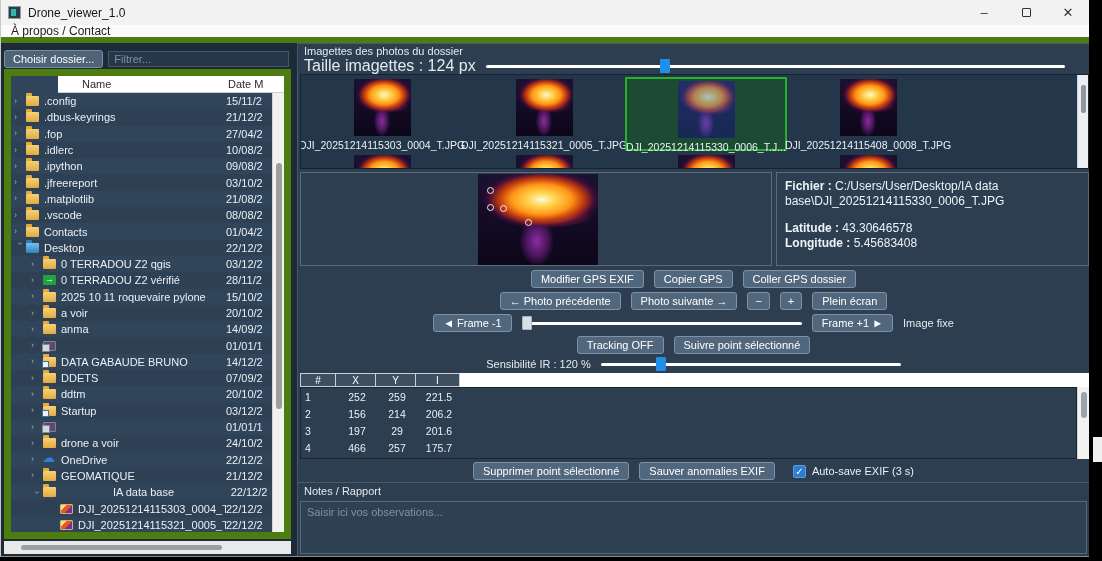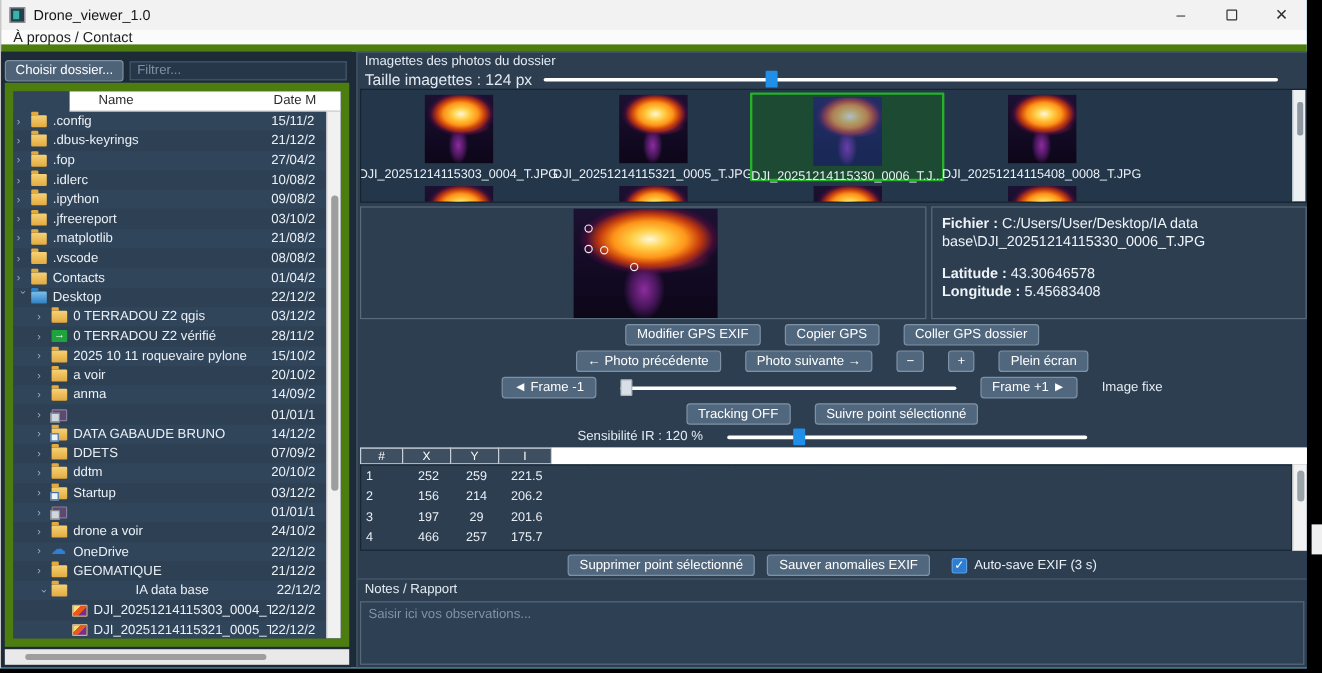--- a/index.html
+++ b/index.html
@@ -1,17 +1,17 @@
 <!DOCTYPE html>
 <html><head>
 <meta charset="utf-8">
 <style>
   * { box-sizing: border-box; margin: 0; padding: 0; }
   html,body { width:1102px; height:561px; background:#000; font-family:"Liberation Sans",sans-serif; overflow:hidden; }
-  .window { position:absolute; left:0; top:0; width:1089px; height:557px; background:#0ea5e9; border-left:1px solid #c9c9c9; border-bottom:1px solid #8a8a8a; }
+  .window { position:absolute; left:0; top:0; width:1089px; height:557px; background:#f9a8d4; border-left:1px solid #c9c9c9; border-bottom:1px solid #8a8a8a; }
 
   
   .titlebar { height:25px; background:#f2f2f2; display:flex; align-items:center; padding-left:7px; }
   .app-icon { width:13px; height:13px; background:#24404f; position:relative; flex:none; border:1px solid #999; }
   .app-icon::before { content:''; position:absolute; left:2px; top:2px; width:5px; height:7px; background:#35b5ac; }
   .title-text { font-size:12px; color:#161616; margin-left:7px; }
   .win-controls { margin-left:auto; display:flex; height:100%; }
   .win-btn { width:42px; height:100%; display:flex; align-items:center; justify-content:center; color:#333; font-size:13px; }
   .max-box { width:9px; height:9px; border:1.2px solid #333; border-radius:1px; }
   .menubar { height:18px; background:#fbfbfb; border-bottom:6px solid #4d7c0f; display:flex; align-items:center; padding-left:10px; }
@@ -53,21 +53,21 @@
   .tr-name { flex:1; overflow:hidden; }
   .tr-date { width:46px; flex:none; overflow:hidden; }
   .tree-vscroll { position:absolute; top:17px; right:0; bottom:0; width:12px; background:#f1f1f1; border-left:1px solid #d5d5d5; }
   .tree-vscroll .scroll-thumb { position:absolute; left:3px; width:6px; top:16%; height:56%; background:#9e9e9e; border-radius:3px; }
   .tree-hscroll { position:absolute; left:3px; right:2px; bottom:2px; height:13px; background:#e9e9e9; }
   .tree-hscroll .scroll-thumb { position:absolute; top:4px; height:5px; left:6%; width:70%; background:#9e9e9e; border-radius:3px; }
 
   
   .right-panel { flex:1; position:relative; margin-left:4px; background:#2d3e50; border-left:1px solid #46586a; border-top:1px solid #46586a; }
   .gallery-title { height:14px; font-size:11px; color:#e3eaf1; padding:1px 0 0 6px; }
-  .size-row { display:flex; align-items:center; gap:10px; font-size:13px; color:#e3eaf1; padding:2px 24px 0 6px; height:14px; }
+  .size-row { display:flex; align-items:center; gap:10px; font-size:16px; color:#e3eaf1; padding:2px 24px 0 6px; height:14px; }
   .slider-track { position:relative; flex:1; height:3px; background:#fff; border-radius:2px; }
   .slider-handle { position:absolute; top:-6px; width:10px; height:14px; background:#1f8fe8; transform:translateX(-50%); border-radius:1px; }
   .slider-handle.light { background:#d9dfe6; border:1px solid #aab4bd; }
 
   .thumbs-area { position:absolute; top:30px; left:2px; right:0; height:95px; background:#24364a; border:1px solid #17232f; overflow:hidden; }
   .thumbs-row { display:flex; padding-top:2px; }
   .thumb { width:162px; height:74px; display:flex; flex-direction:column; align-items:center; flex:none; padding-top:2px; }
   .thumb.selected { border:2px solid #25b229; background:#1d4a33; border-radius:1px; }
   .thumb-img { width:57px; height:57px; position:relative; flex:none; }
   .thumb.selected .thumb-img::after { content:''; position:absolute; inset:0; background:rgba(45,95,185,0.38); }
@@ -88,21 +88,21 @@
   .point-marker { position:absolute; width:7px; height:7px; border:1px solid #e9edf2; border-radius:50%; }
   .point-marker:nth-of-type(1){ left:9px; top:13px; }
   .point-marker:nth-of-type(2){ left:9px; top:30px; }
   .point-marker:nth-of-type(3){ left:22px; top:31px; }
   .point-marker:nth-of-type(4){ left:47px; top:45px; }
   .preview-info { position:absolute; top:128px; left:478px; right:0; height:94px; background:#2c3e50; border:1px solid #5a6b7c; padding:6px 8px; font-size:12px; color:#eef3f8; line-height:15px; }
   .info-line b { font-weight:bold; }
   .info-gap { height:12px; }
 
   .ctrl-stack { position:absolute; top:226px; left:0; right:0; display:flex; flex-direction:column; align-items:center; gap:4px; }
-  .ctrl-row { display:flex; align-items:center; gap:20px; }
+  .ctrl-row { display:flex; align-items:center; gap:10px; }
   .btn { background:#51677d; border:1px solid #7e92a6; border-radius:3px; color:#fff; font-size:11px; padding:2px 9px; white-space:nowrap; font-family:"Liberation Sans",sans-serif; }
   .btn.small { padding:2px 7px; min-width:22px; }
   .ctrl-label { font-size:11px; color:#e3eaf1; }
   .frame-track { width:280px; }
   .ir-track { width:300px; }
 
   .table-area { position:absolute; top:329px; left:2px; right:0; height:86px; }
   .table-header { display:flex; height:14px; background:#fff; }
   .th-cell { background:#3d4f61; border:1px solid #c6ced6; border-left:none; color:#fff; font-size:10px; display:flex; align-items:center; justify-content:center; }
   .th-cell:first-child { border-left:1px solid #c6ced6; }

